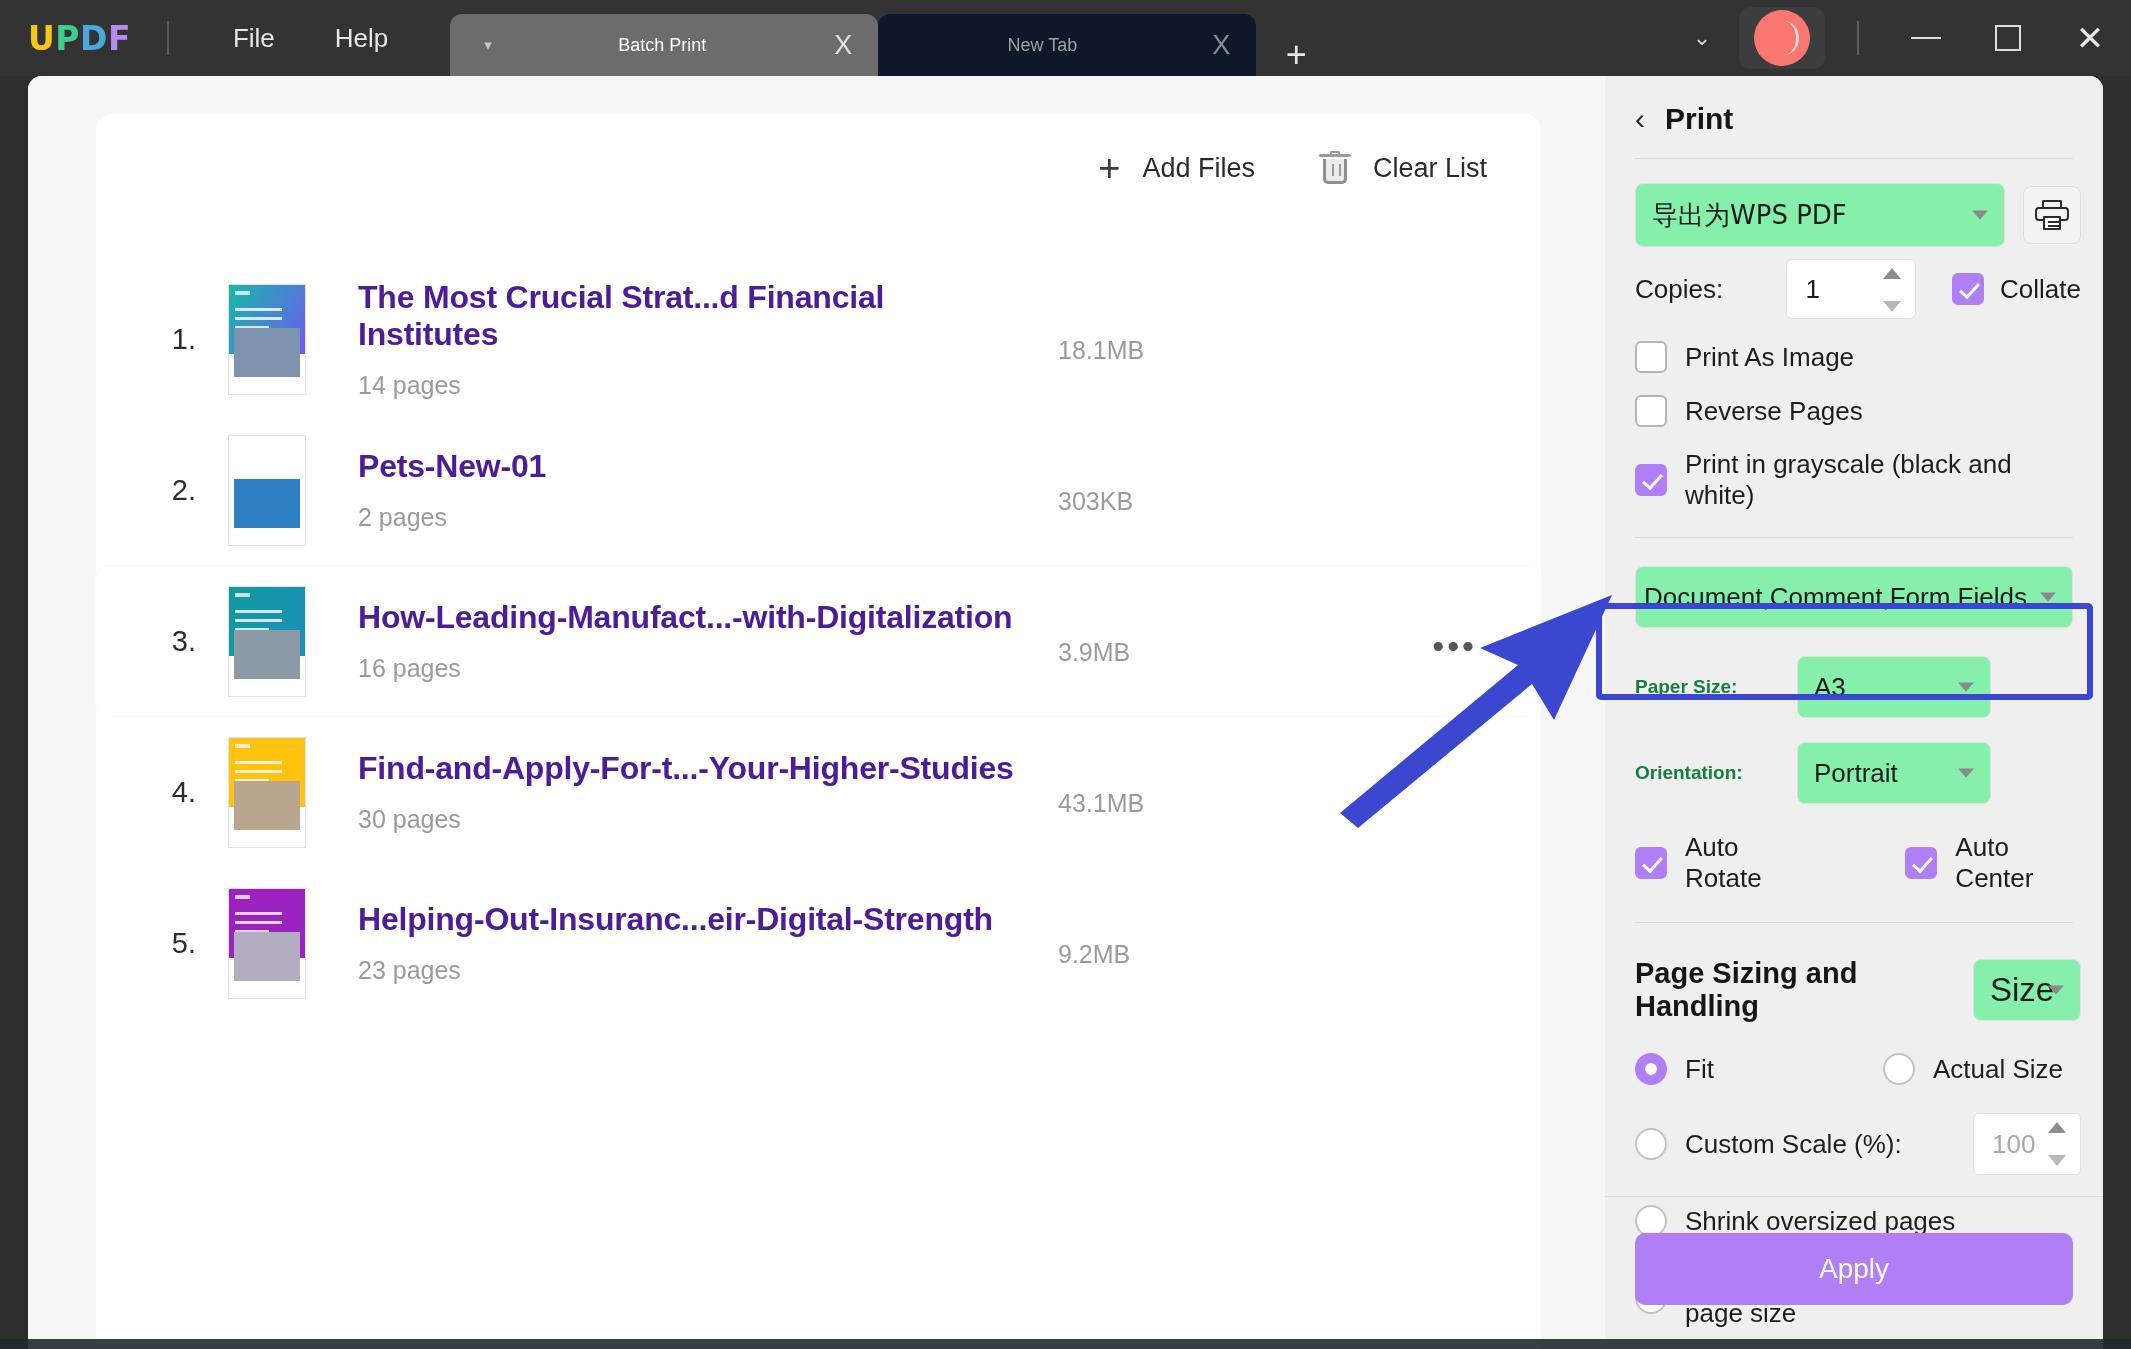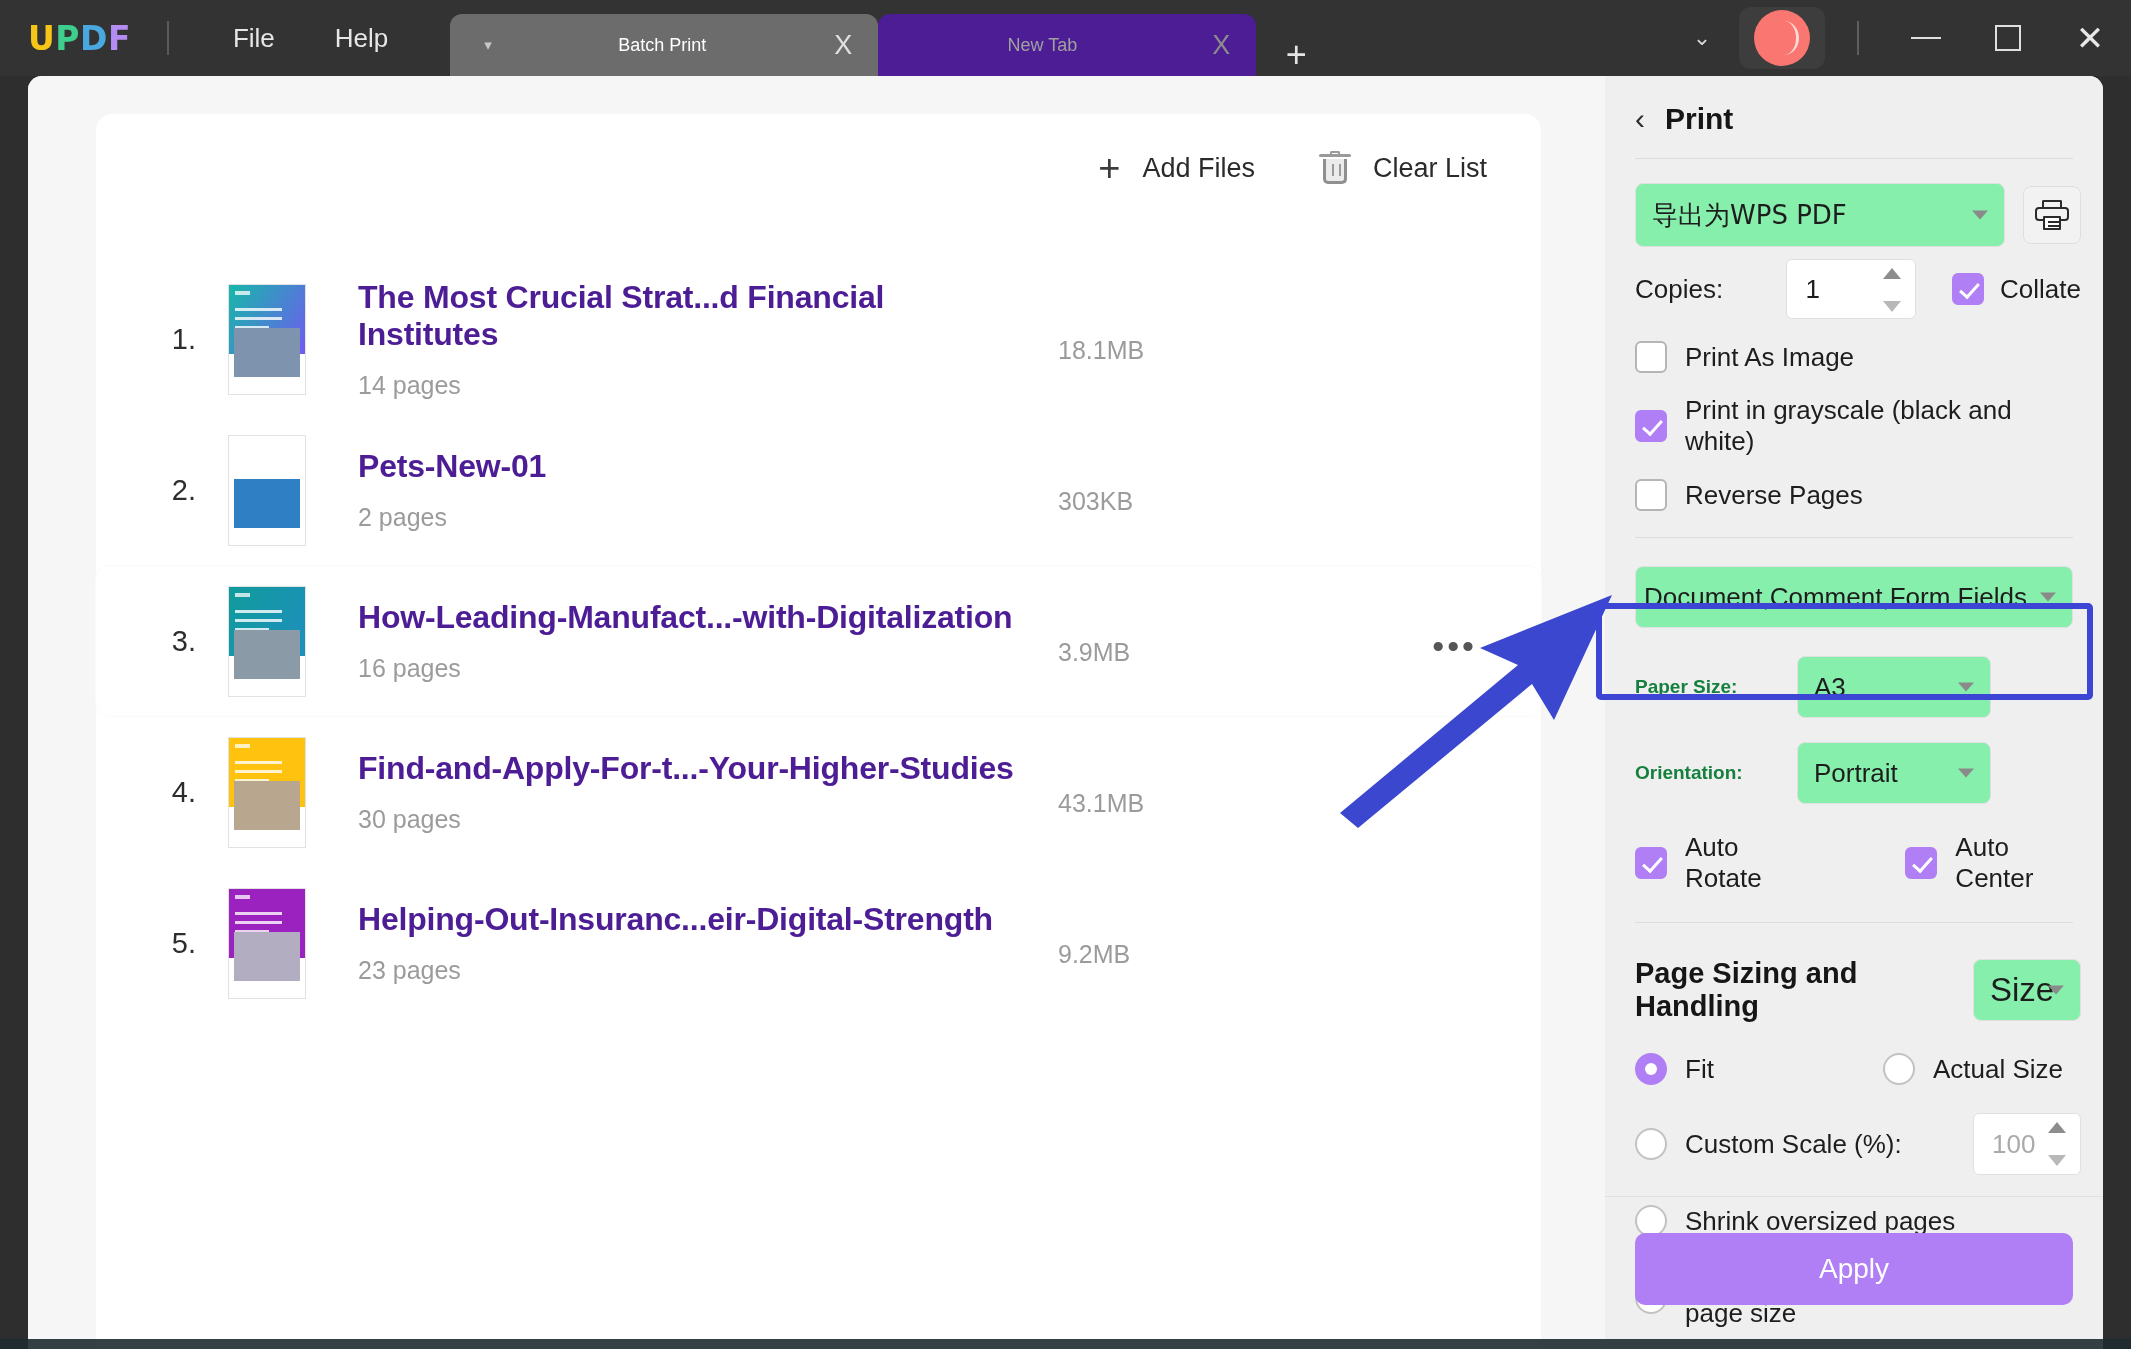--- a/index.html
+++ b/index.html
@@ -30,21 +30,21 @@
   .menu-item {
     color:#e6e6e6; font-size:26px; padding:0 30px; cursor:default;
   }
   .tabs { display:flex; align-items:flex-end; height:76px; margin-left:32px; }
   .tab {
     height:62px; display:flex; align-items:center;
     border-radius:12px 12px 0 0; position:relative;
     padding:0 10px; min-width:300px;
   }
   .tab.active { background:#6c6c6c; width:428px; }
-  .tab.inactive { background:#4c1d95; width:378px; }
+  .tab.inactive { background:#0f172a; width:378px; }
   .tab-caret {
     color:#c8c8c8; font-size:15px; margin-left:24px; width:22px;
   }
   .tab-title {
     flex:1; text-align:center; font-size:18px; color:#ffffff;
   }
   .tab.inactive .tab-title { color:#a0a0a0; }
   .tab-close {
     color:#e0e0e0; font-size:27px; width:50px; text-align:center;
     font-weight:300;
@@ -502,26 +502,26 @@
           <div class="cb on"></div>
           <div class="cb-lbl">Collate</div>
         </div>
       </div>
 
       <div class="chk-row">
         <div class="cb"></div>
         <div class="cb-lbl">Print As Image</div>
       </div>
       <div class="chk-row">
+        <div class="cb"></div>
+        <div class="cb-lbl">Reverse Pages</div>
+      </div>
+      <div class="chk-row">
         <div class="cb on"></div>
         <div class="cb-lbl">Print in grayscale (black and white)</div>
-      </div>
-      <div class="chk-row">
-        <div class="cb"></div>
-        <div class="cb-lbl">Reverse Pages</div>
       </div>
 
       <div class="hr" style="margin-top:26px;"></div>
 
       <div class="range-row">
         <div class="sel-box range-sel" style="margin-top:28px;padding-left:8px;">
           <span>Document,Comment,Form Fields</span>
           <span class="caret"></span>
         </div>
       </div>

